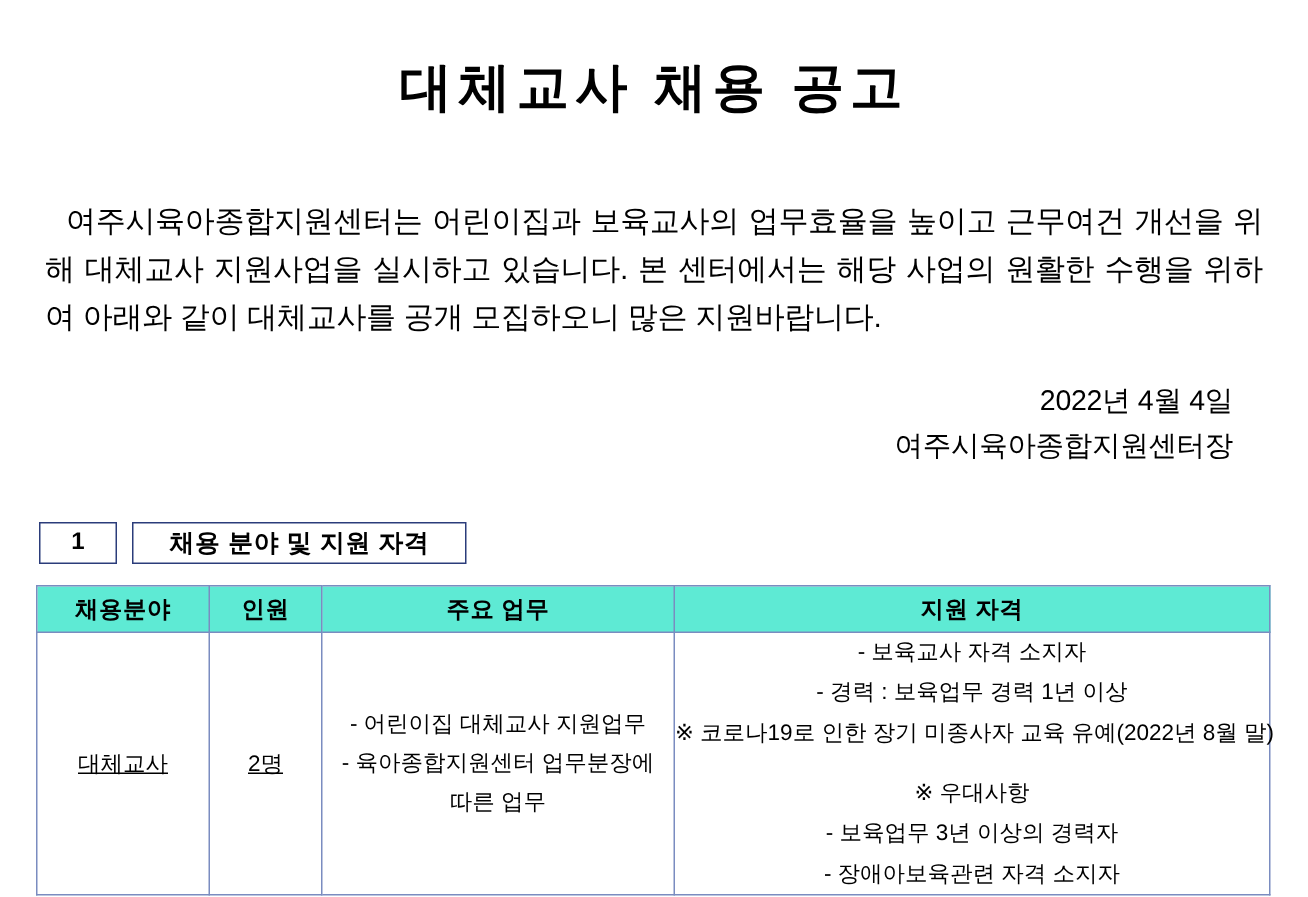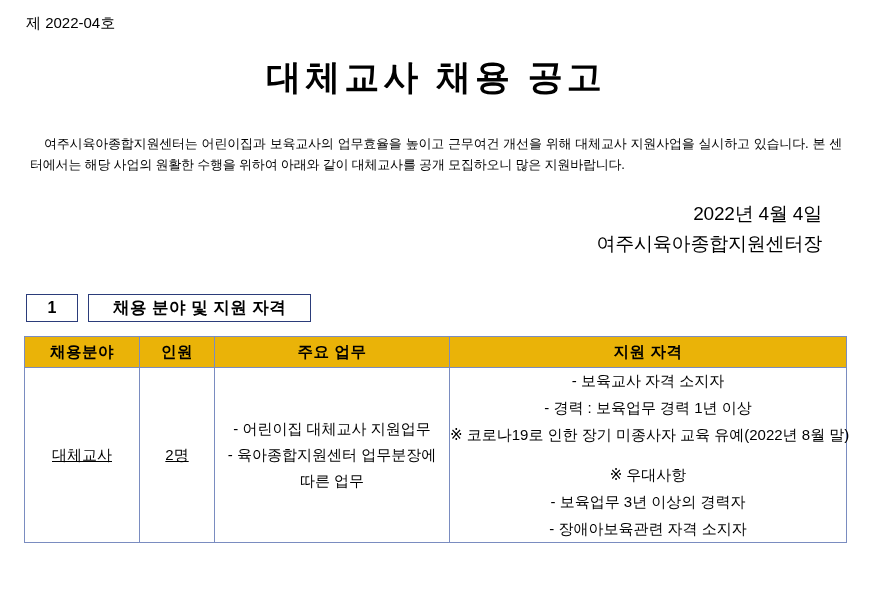--- a/index.html
+++ b/index.html
@@ -30,23 +30,23 @@
   }
   .doc-title {
     text-align: center;
     font-size: 35px;
     font-weight: bold;
     letter-spacing: 4px;
     margin: 26px 0 0 0;
     line-height: 1.1;
   }
   .intro {
-    font-size: 13px;
+    font-size: 20px;
     line-height: 1.62;
-    margin: 36px 6px 0 6px;
+    margin: 53px 6px 0 6px;
     text-align: justify;
     text-indent: 14px;
     letter-spacing: -0.2px;
   }
   .signature {
     margin-top: 24px;
     text-align: right;
     font-size: 19px;
     line-height: 1.62;
     padding-right: 26px;
@@ -89,21 +89,21 @@
     border-collapse: collapse;
     width: 822px;
     table-layout: fixed;
   }
   table.jobs th, table.jobs td {
     border: 1px solid #7a8cc0;
     font-size: 15px;
     padding: 0;
   }
   table.jobs thead th {
-    background: #eab308;
+    background: #5eead4;
     height: 30px;
     font-weight: bold;
     text-align: center;
     letter-spacing: 0.5px;
     font-size: 15.5px;
   }
   td.center {
     text-align: center;
     vertical-align: middle;
     text-decoration: underline;
@@ -124,21 +124,20 @@
   }
   .gap {
     height: 14px;
   }
 </style>
 </head>
 <body>
 
 <div class="page">
 
-  <div class="doc-number">제 2022-04호</div>
 
   <h1 class="doc-title">대체교사 채용 공고</h1>
 
   <p class="intro">여주시육아종합지원센터는 어린이집과 보육교사의 업무효율을 높이고 근무여건 개선을 위해 대체교사 지원사업을 실시하고 있습니다. 본 센터에서는 해당 사업의 원활한 수행을 위하여 아래와 같이 대체교사를 공개 모집하오니 많은 지원바랍니다.</p>
 
   <div class="signature">
     <div>2022년 4월 4일</div>
     <div>여주시육아종합지원센터장</div>
   </div>
 

